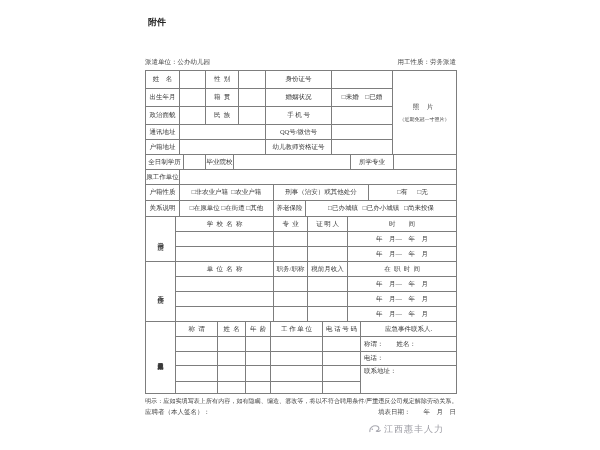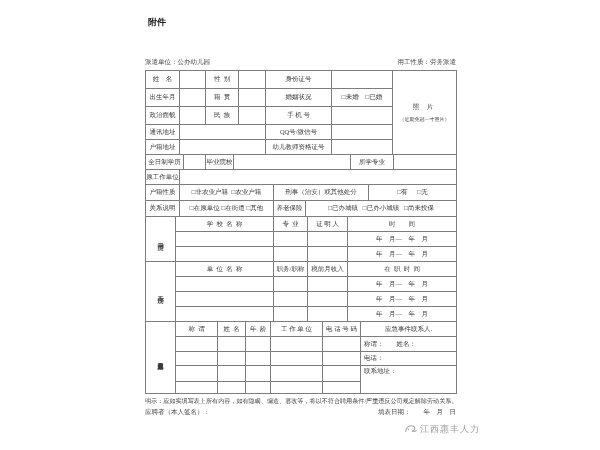--- a/index.html
+++ b/index.html
@@ -27,21 +27,21 @@
   .vlab{box-sizing:border-box;width:30px;border-right:1px solid #7d7d7d;border-bottom:1px solid #7d7d7d;
         display:flex;align-items:center;justify-content:center;
         writing-mode:vertical-rl;text-orientation:upright;letter-spacing:1px;line-height:1;}
   .vlab.fam{letter-spacing:0;font-size:6px;}
   .sect-rows{display:flex;flex-direction:column;}
   .fam-right{display:flex;flex-direction:column;width:96px;}
   .fam-right .c{width:96px;}
   .notice{position:absolute;left:145px;top:397px;width:311px;font-size:6.1px;color:#444;white-space:nowrap;}
   .sigline{position:absolute;left:145px;top:408px;width:311px;display:flex;
            justify-content:space-between;font-size:6.5px;color:#444;white-space:pre;}
-  .logo{position:absolute;left:404px;top:423px;display:flex;align-items:center;gap:3px;
+  .logo{position:absolute;left:368px;top:423px;display:flex;align-items:center;gap:3px;
         color:#9a9aa2;font-size:9px;letter-spacing:1px;}
   .logo svg{display:block;}
 </style>
 </head>
 <body>
 
 <div class="canvas">
 
   <div class="attach">附件</div>
   <div class="subline">

